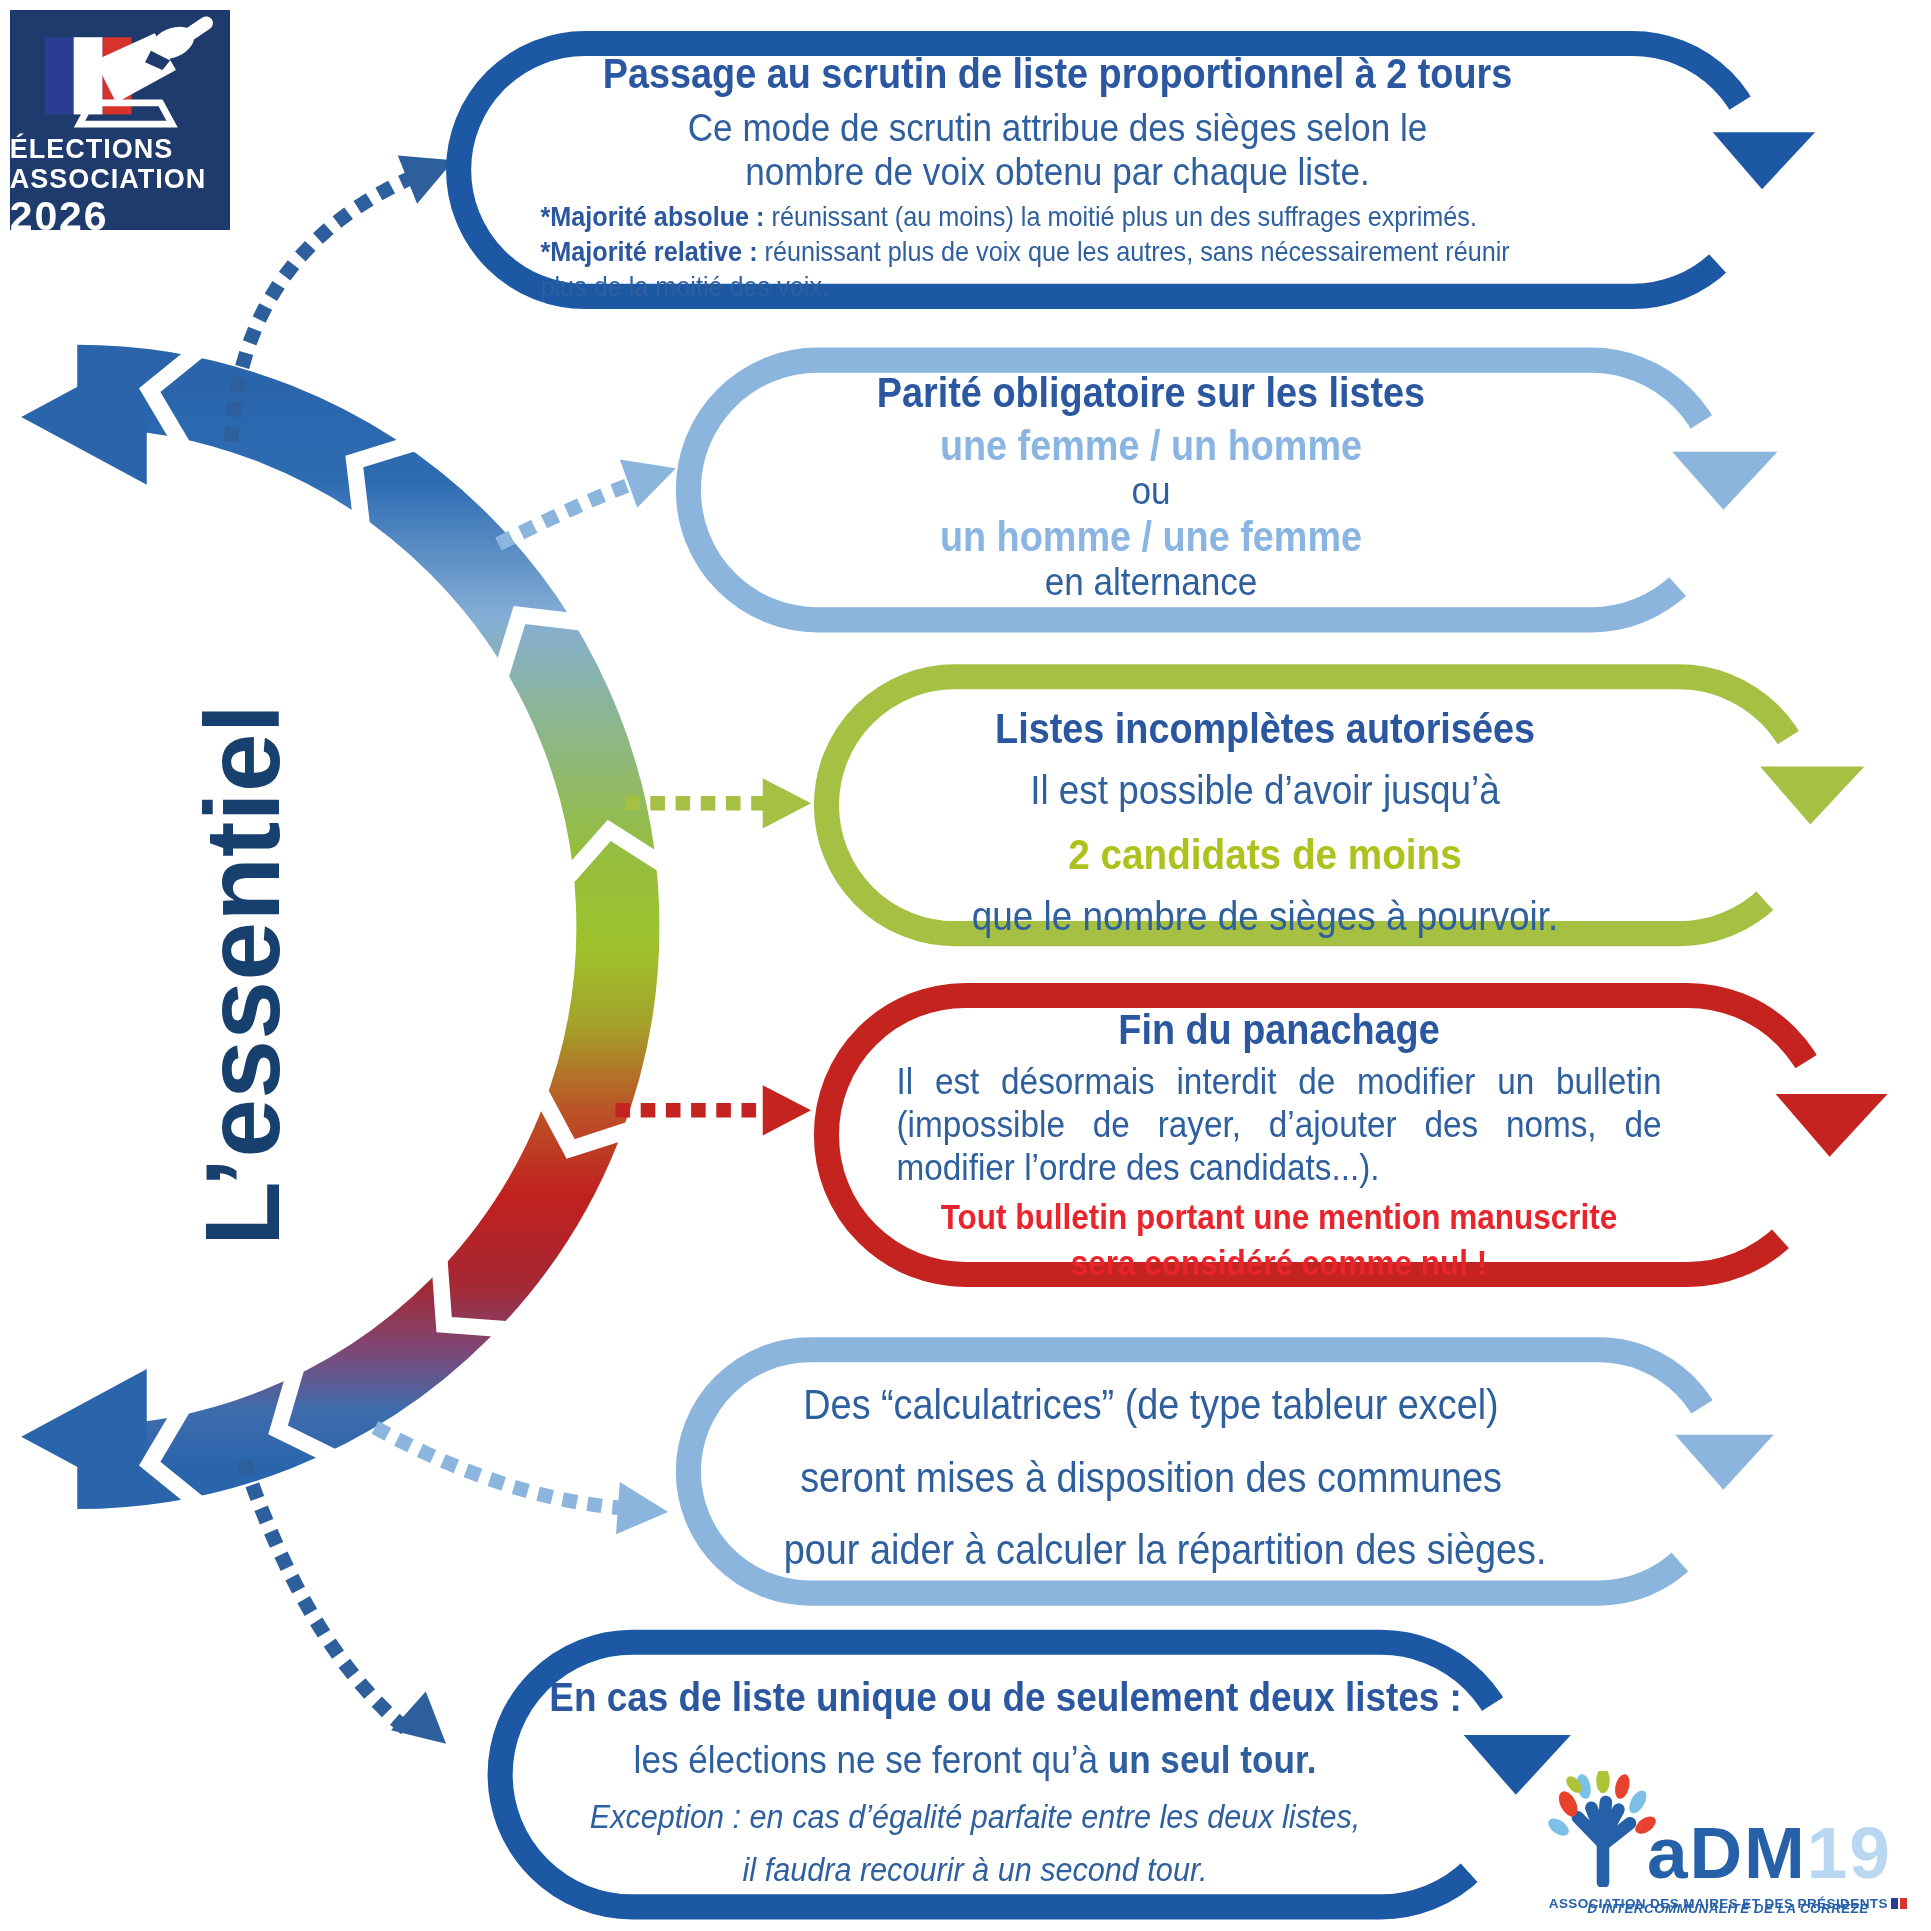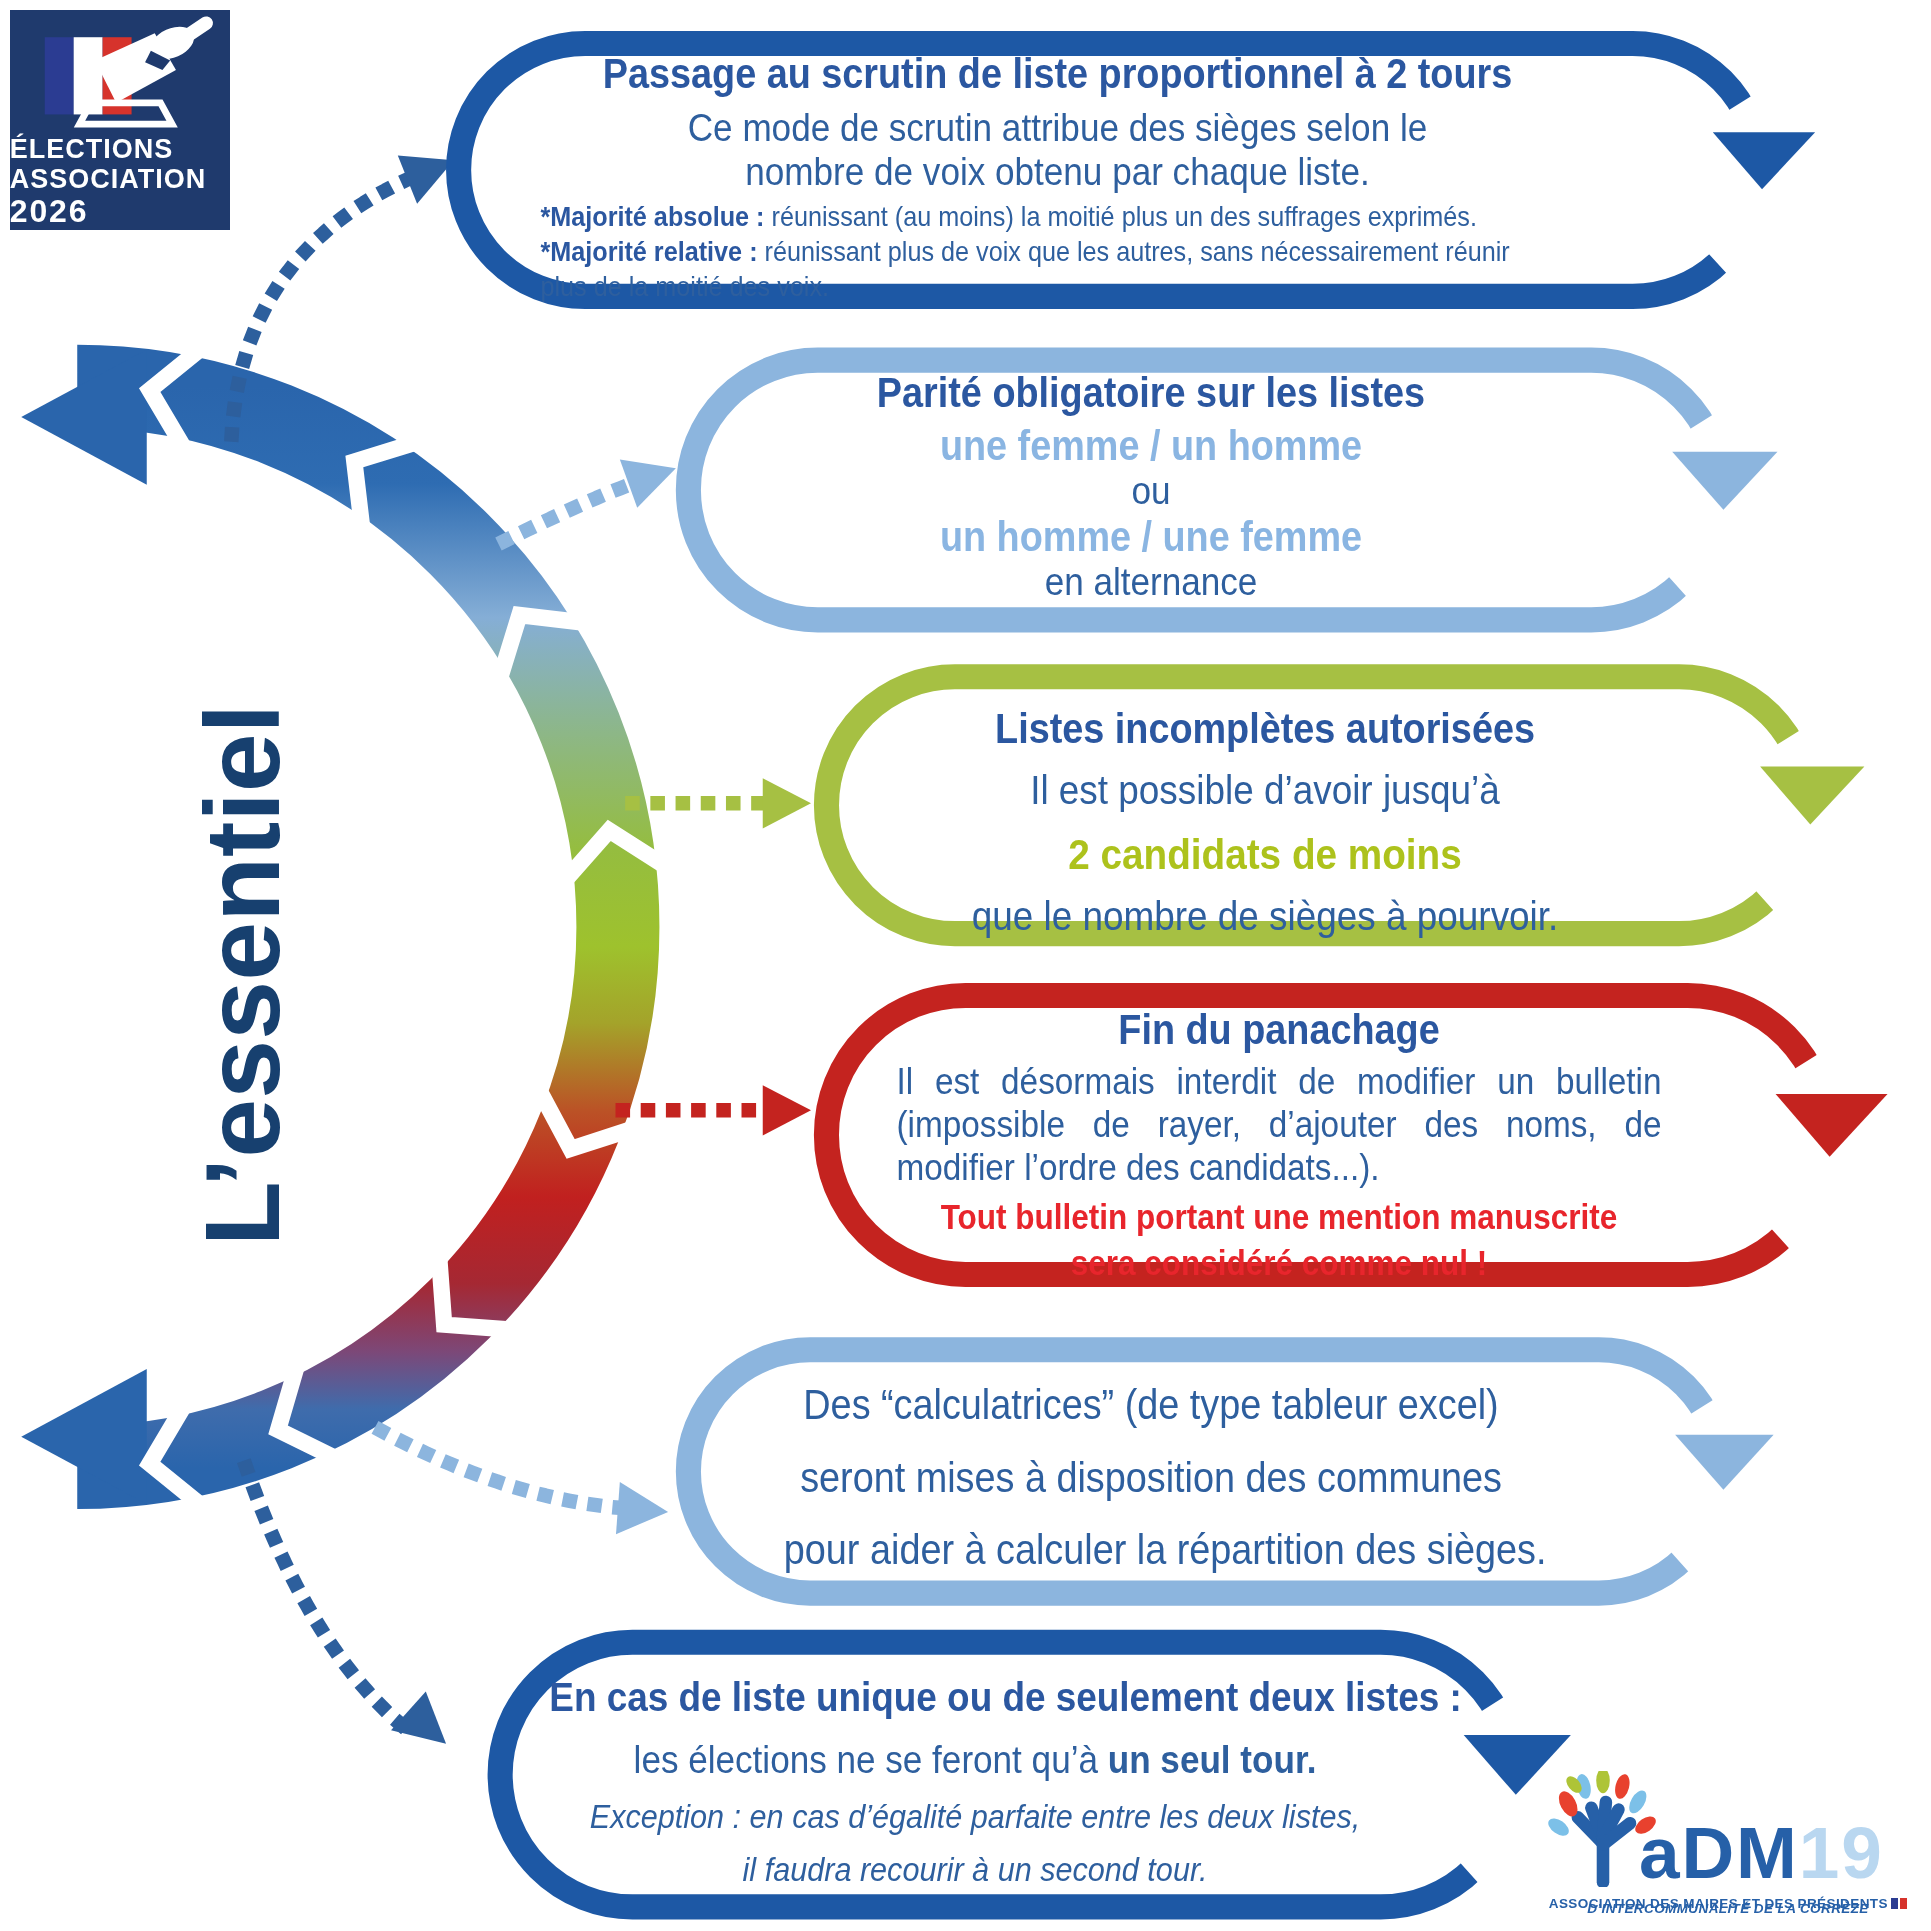--- a/index.html
+++ b/index.html
@@ -6,21 +6,21 @@
   #canvas{position:relative;width:1931px;height:1931px;background:#ffffff;
           font-family:"Liberation Sans",sans-serif;overflow:hidden;}
   #art{position:absolute;left:0;top:0;}
 
   
   .badge{position:absolute;left:9.7px;top:9.7px;width:220px;height:220px;background:#1f3a6d;}
   .badge svg{display:block;}
   .badge-text{position:absolute;left:0;width:220px;text-align:left;color:#ffffff;font-weight:bold;letter-spacing:1px;}
   .badge-l1{top:124px;font-size:27px;}
   .badge-l2{top:154px;font-size:27px;}
-  .badge-year{top:183px;font-size:32px;letter-spacing:1.9px;}
+  .badge-year{top:183px;font-size:41px;letter-spacing:1.9px;}
 
   
   .essential{position:absolute;left:-77px;top:915px;width:637px;height:120px;
              transform:rotate(-90deg);transform-origin:50% 50%;
              font-size:106px;font-weight:bold;color:#17406f;text-align:center;line-height:120px;}
 
   
   .boxtext{position:absolute;text-align:center;color:#2e5f9e;
            transform:scaleX(.9);transform-origin:50% 50%;}
   .nw{white-space:nowrap;}
@@ -56,21 +56,21 @@
   #bt5{left:743px;top:1369px;width:816px;font-size:42px;line-height:1.73;}
 
   #bt6{left:502px;top:1666px;width:946px;line-height:1.55;}
   #bt6 .b6-title{font-size:41px;}
   #bt6 .b6-line1{font-size:39px;}
   #bt6 .b6-it{font-size:34px;}
 
   
   .adm{position:absolute;left:1533px;top:1765px;width:390px;height:164px;}
   .adm svg{position:absolute;left:11.6px;top:5.8px;}
-  .adm-brand{position:absolute;left:106px;top:46px;font-size:73px;font-weight:bold;color:#2660a8;letter-spacing:1.9px;}
+  .adm-brand{position:absolute;left:114px;top:46px;font-size:73px;font-weight:bold;color:#2660a8;letter-spacing:1.9px;}
   .adm-num{color:#b9d7f0;}
   .adm-line{position:absolute;left:0;width:390px;text-align:center;color:#2660a8;
             font-weight:bold;font-size:13.5px;letter-spacing:0.4px;}
   .adm-l1{top:131px;}
   .adm-l2{top:136px;font-style:italic;}
   .mini-flag{display:inline-block;width:6.8px;height:10.6px;margin-left:2.9px;vertical-align:-1px;}
   .mf-b{background:#2b3c92;}
   .mf-r{background:#d6332c;}
 </style>
 </head>

